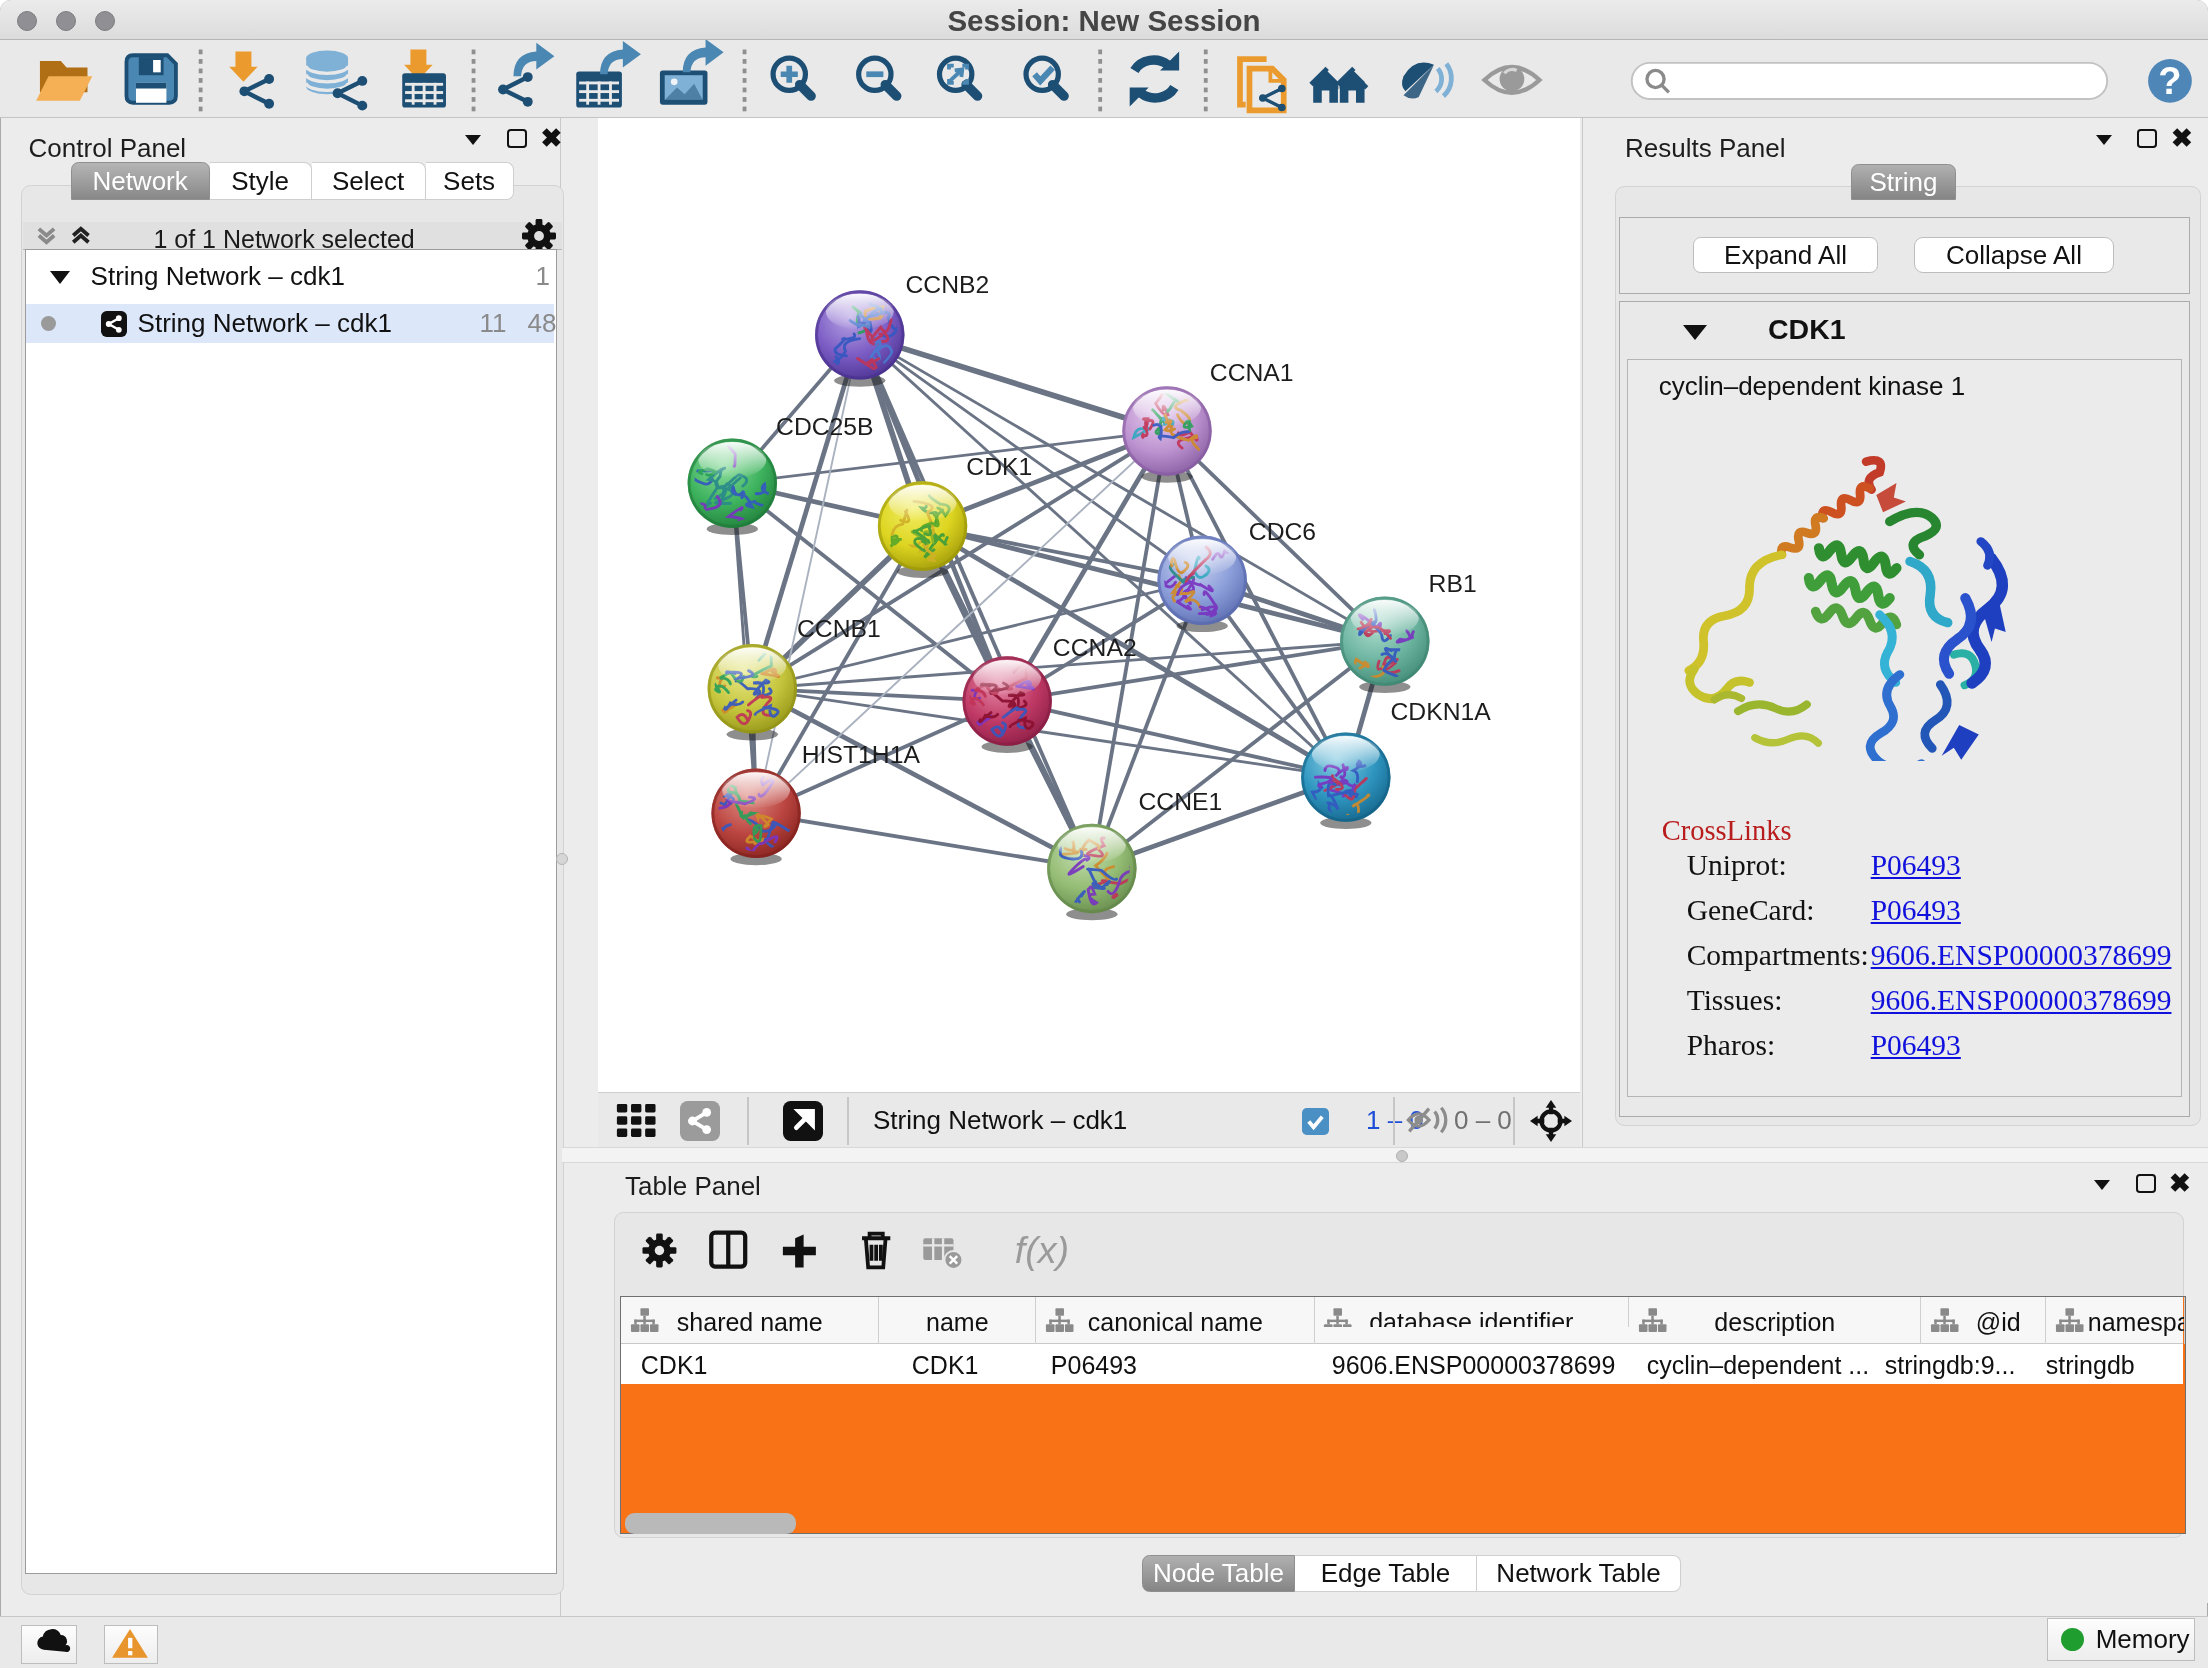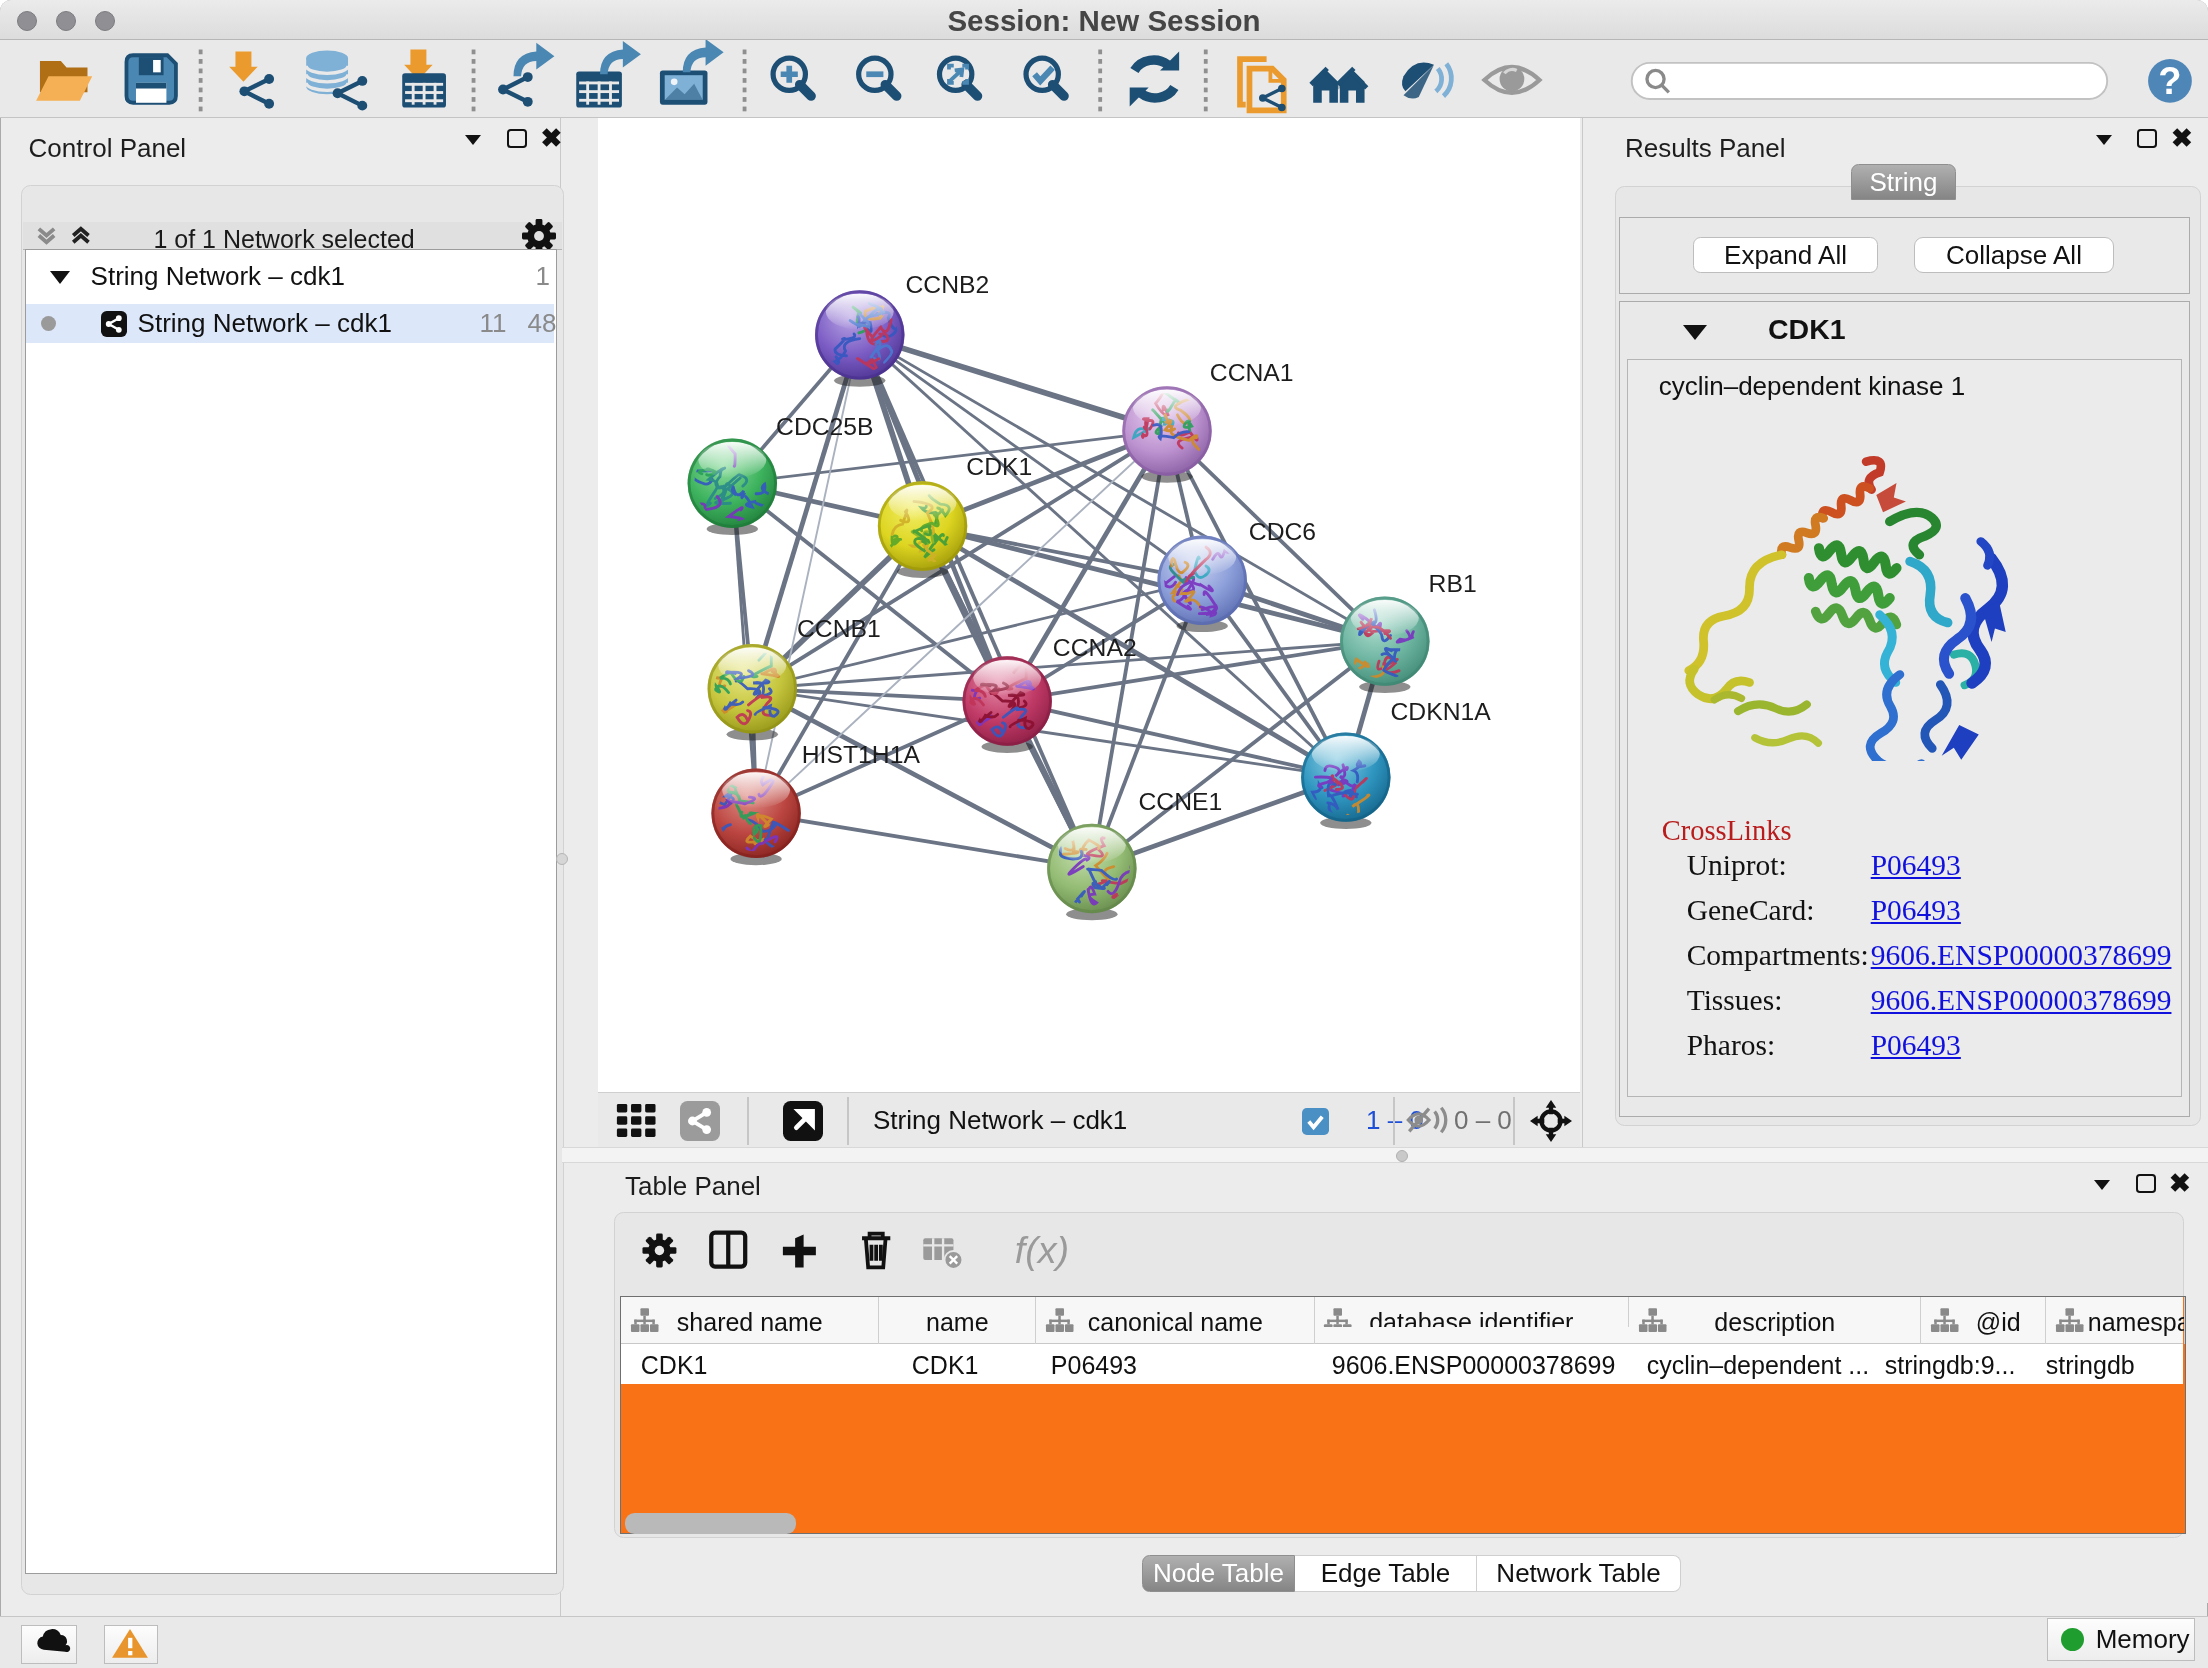--- a/index.html
+++ b/index.html
@@ -204,20 +204,26 @@
         <circle cx="2282" cy="43" r="23" fill="#4e86b8"></circle>
         <text x="2282" y="57" text-anchor="middle" font-size="40" font-weight="bold" fill="#fff">?</text>
       </svg></div>
 
 <div class="abs" style="left:7.6px;top:118px;width:553px;height:1498px;background:#ececec;border-right:1.9px solid #c9c9c9;">
   <div class="ptitle abs" style="left:21px;top:15px;">Control Panel</div>
   <div class="tri-down abs" style="left:457px;top:17px;"></div>
       <div class="sq abs" style="left:499px;top:11.4px;"></div>
       <div class="xx abs" style="left:533px;top:6.7px;">✖</div>
   <div class="roundpanel abs" style="left:13.3px;top:67px;width:543px;height:1410px;"></div>
+  <div class="abs" style="left:63px;top:44px;height:38px;display:flex;font-size:26px;z-index:5;">
+    <div style="width:139px;background:linear-gradient(#b5b5b5,#888888);color:#fff;border:1px solid #8f8f8f;border-radius:7.6px 7.6px 0 0;display:flex;align-items:center;justify-content:center;">Network</div>
+    <div style="width:102px;background:#fff;color:#111;border:1px solid #cfcfcf;border-left:none;border-radius:0 7.6px 0 0;display:flex;align-items:center;justify-content:center;">Style</div>
+    <div style="width:114px;background:#fff;color:#111;border:1px solid #cfcfcf;border-left:none;border-radius:0 7.6px 0 0;display:flex;align-items:center;justify-content:center;">Select</div>
+    <div style="width:88px;background:#fff;color:#111;border:1px solid #cfcfcf;border-left:none;border-radius:0 7.6px 7.6px 0;display:flex;align-items:center;justify-content:center;">Sets</div>
+  </div>
   <div class="abs" style="left:15px;top:104px;width:539px;height:27.6px;background:#e0e0e0;border-bottom:1.9px solid #b5b5b5;"></div>
   <div class="abs" style="left:28.5px;top:107px;">
     <svg width="63" height="23" viewBox="0 0 66 24">
       <g fill="none" stroke="#8a8a8a" stroke-width="4">
             <path d="M3 4 L11 11 L19 4"></path>
             <path d="M3 11 L11 18 L19 11"></path>
           </g>
       <g fill="none" stroke="#222" stroke-width="4">
             <path d="M39 11 L47 4 L55 11"></path>
             <path d="M39 18 L47 11 L55 18"></path>

